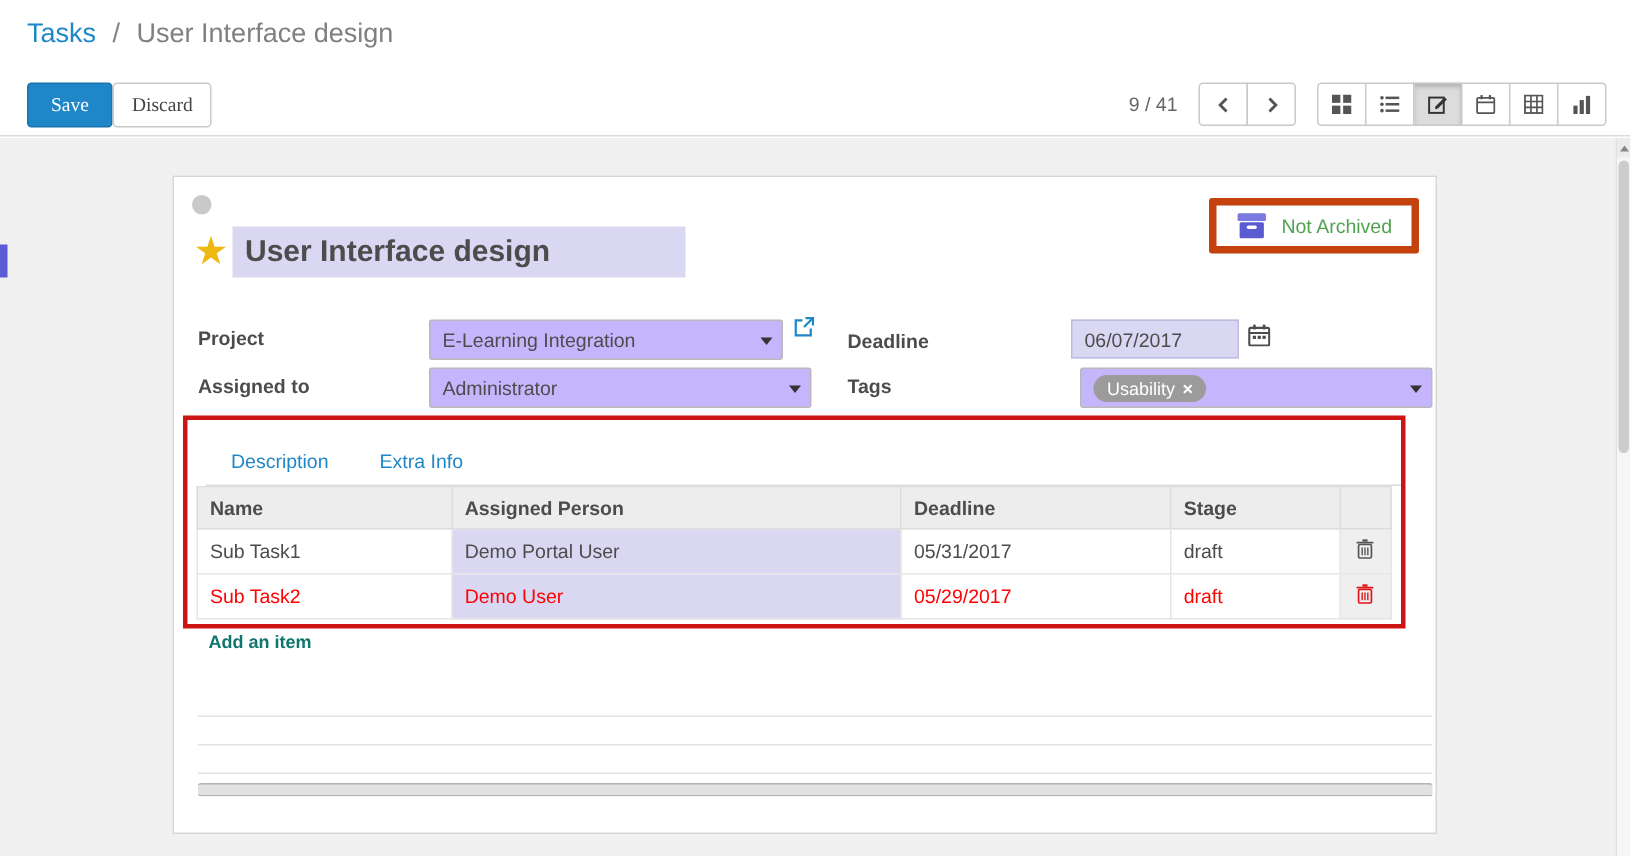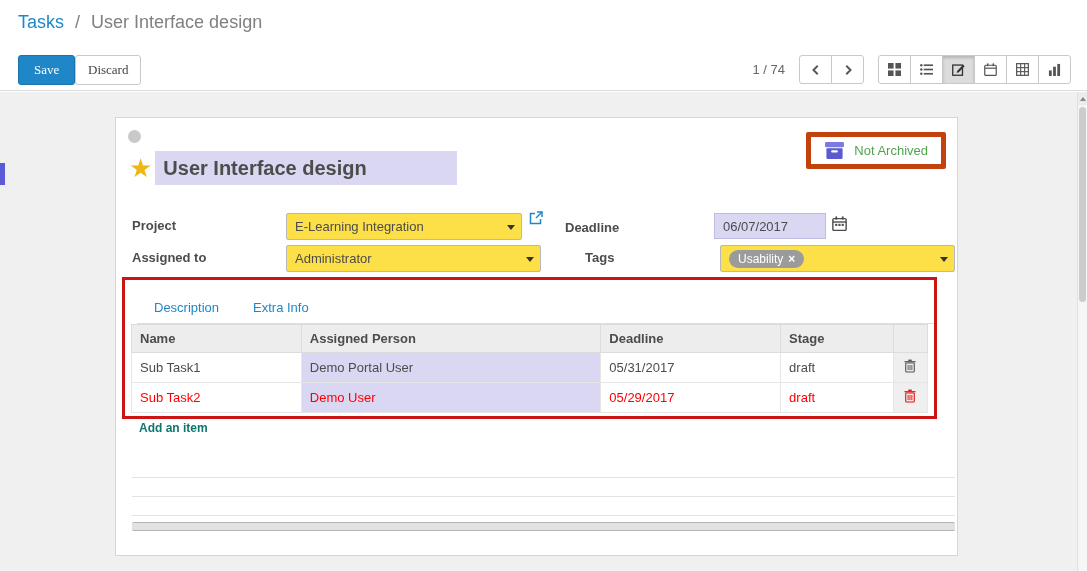--- a/index.html
+++ b/index.html
@@ -43,21 +43,21 @@
   .title-row { position:absolute; left:13px; top:33px; display:flex; align-items:center; }
   .star { font-family:"DejaVu Sans", sans-serif; font-size:26px; color:#eeb711; line-height:1; margin-right:3px; cursor:pointer; }
   .title-input { width:302px; height:34px; background:#d9d7f2; border:none; outline:none;
                  font-family:"Liberation Sans", sans-serif; font-size:20px; font-weight:bold; color:#4c4c4c; padding:0 8px; }
 
   .archive-btn { position:absolute; right:11px; top:14px; height:37px; background:#fff; border:5px solid #c2410c; border-radius:2px;
                  display:flex; align-items:center; gap:9px; padding:0 13px; cursor:pointer; }
   .archive-label { color:#51a351; font-size:13px; }
 
   .lbl { position:absolute; font-size:13px; font-weight:bold; color:#4c4c4c; }
-  .select { position:absolute; height:27px; background:#fde047; border:1px solid #b9b9b9; border-radius:2px;
+  .select { position:absolute; height:27px; background:#c4b5fd; border:1px solid #b9b9b9; border-radius:2px;
             display:flex; align-items:center; font-size:13px; color:#4c4c4c; padding:0 20px 0 8px; cursor:pointer; }
   .caret { position:absolute; right:6px; top:11px; width:0; height:0;
            border-left:4px solid transparent; border-right:4px solid transparent; border-top:5px solid #333; }
   .extlink { position:absolute; left:413px; top:93px; color:#1f87c7; cursor:pointer; }
   .date-input { position:absolute; left:598px; top:95px; width:112px; height:26px; background:#d9d7f2; border:1px solid #bdbce0;
                 font-family:"Liberation Sans", sans-serif; font-size:13px; color:#4c4c4c; padding:0 8px; outline:none; }
   .cal-icon { position:absolute; left:716px; top:98px; color:#4c4c4c; cursor:pointer; }
   .tag-pill { background:#9b9b9b; color:#fff; border-radius:10px; font-size:12px; padding:2px 9px; display:inline-flex; align-items:center; gap:5px; }
   .tag-x { cursor:pointer; font-weight:bold; }
 
@@ -99,21 +99,21 @@
       <span class="bc-sep">/</span>
       <span class="bc-current">User Interface design</span>
     </div>
   </div>
 
   <div class="controlbar">
     <button class="btn btn-save">Save</button>
     <button class="btn btn-discard">Discard</button>
 
     <div class="right-cluster">
-      <span class="pager-text">1 / 74</span>
+      <span class="pager-text">9 / 41</span>
 
       <span class="grp">
         <span class="ibtn">
           <svg width="12" height="12" viewBox="0 0 14 14">
               <polyline points="9,2 4,7 9,12" fill="none" stroke="currentColor" stroke-width="2.2"></polyline>
             </svg>
         </span>
         <span class="ibtn">
           <svg width="12" height="12" viewBox="0 0 14 14">
               <polyline points="5,2 10,7 5,12" fill="none" stroke="currentColor" stroke-width="2.2"></polyline>
@@ -218,21 +218,21 @@
             <rect x="9" y="7.3" width="2" height="2" fill="currentColor"></rect>
           </svg>
       </span>
 
       <span class="lbl" style="left:16px; top:132px;">Assigned to</span>
       <div class="select" style="left:170px; top:127px; width:255px;">
         <span>Administrator</span>
         <span class="caret"></span>
       </div>
 
-      <span class="lbl" style="left:449px; top:132px;margin-left:20px;">Tags</span>
+      <span class="lbl" style="left:449px; top:132px;">Tags</span>
       <div class="select" style="left:604px; top:127px; width:235px;">
         <span class="tag-pill">
           <span>Usability</span>
           <span class="tag-x">×</span>
         </span>
         <span class="caret"></span>
       </div>
 
       <div class="red-box">
         <div class="tabs">

